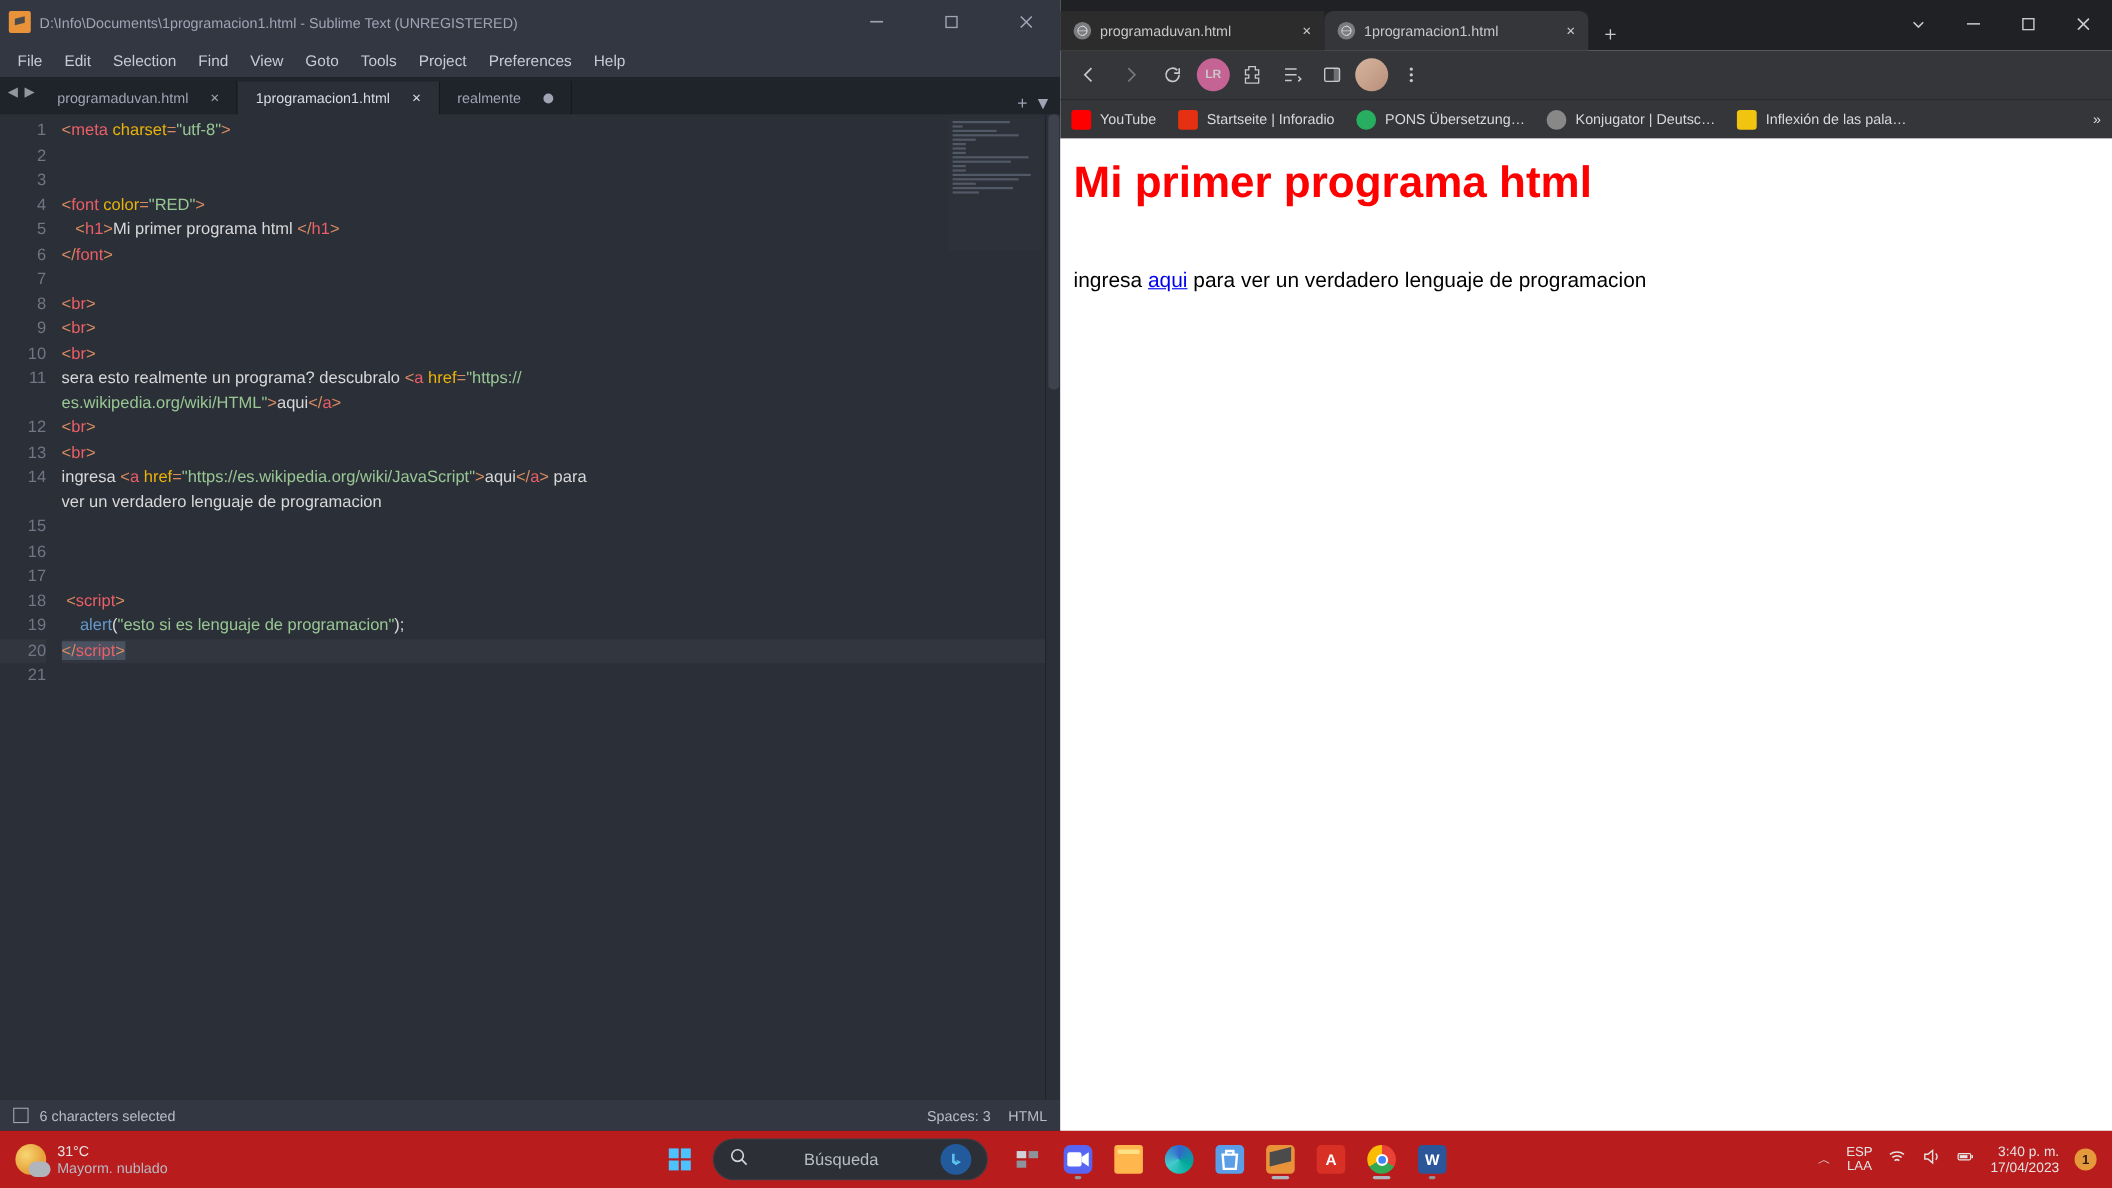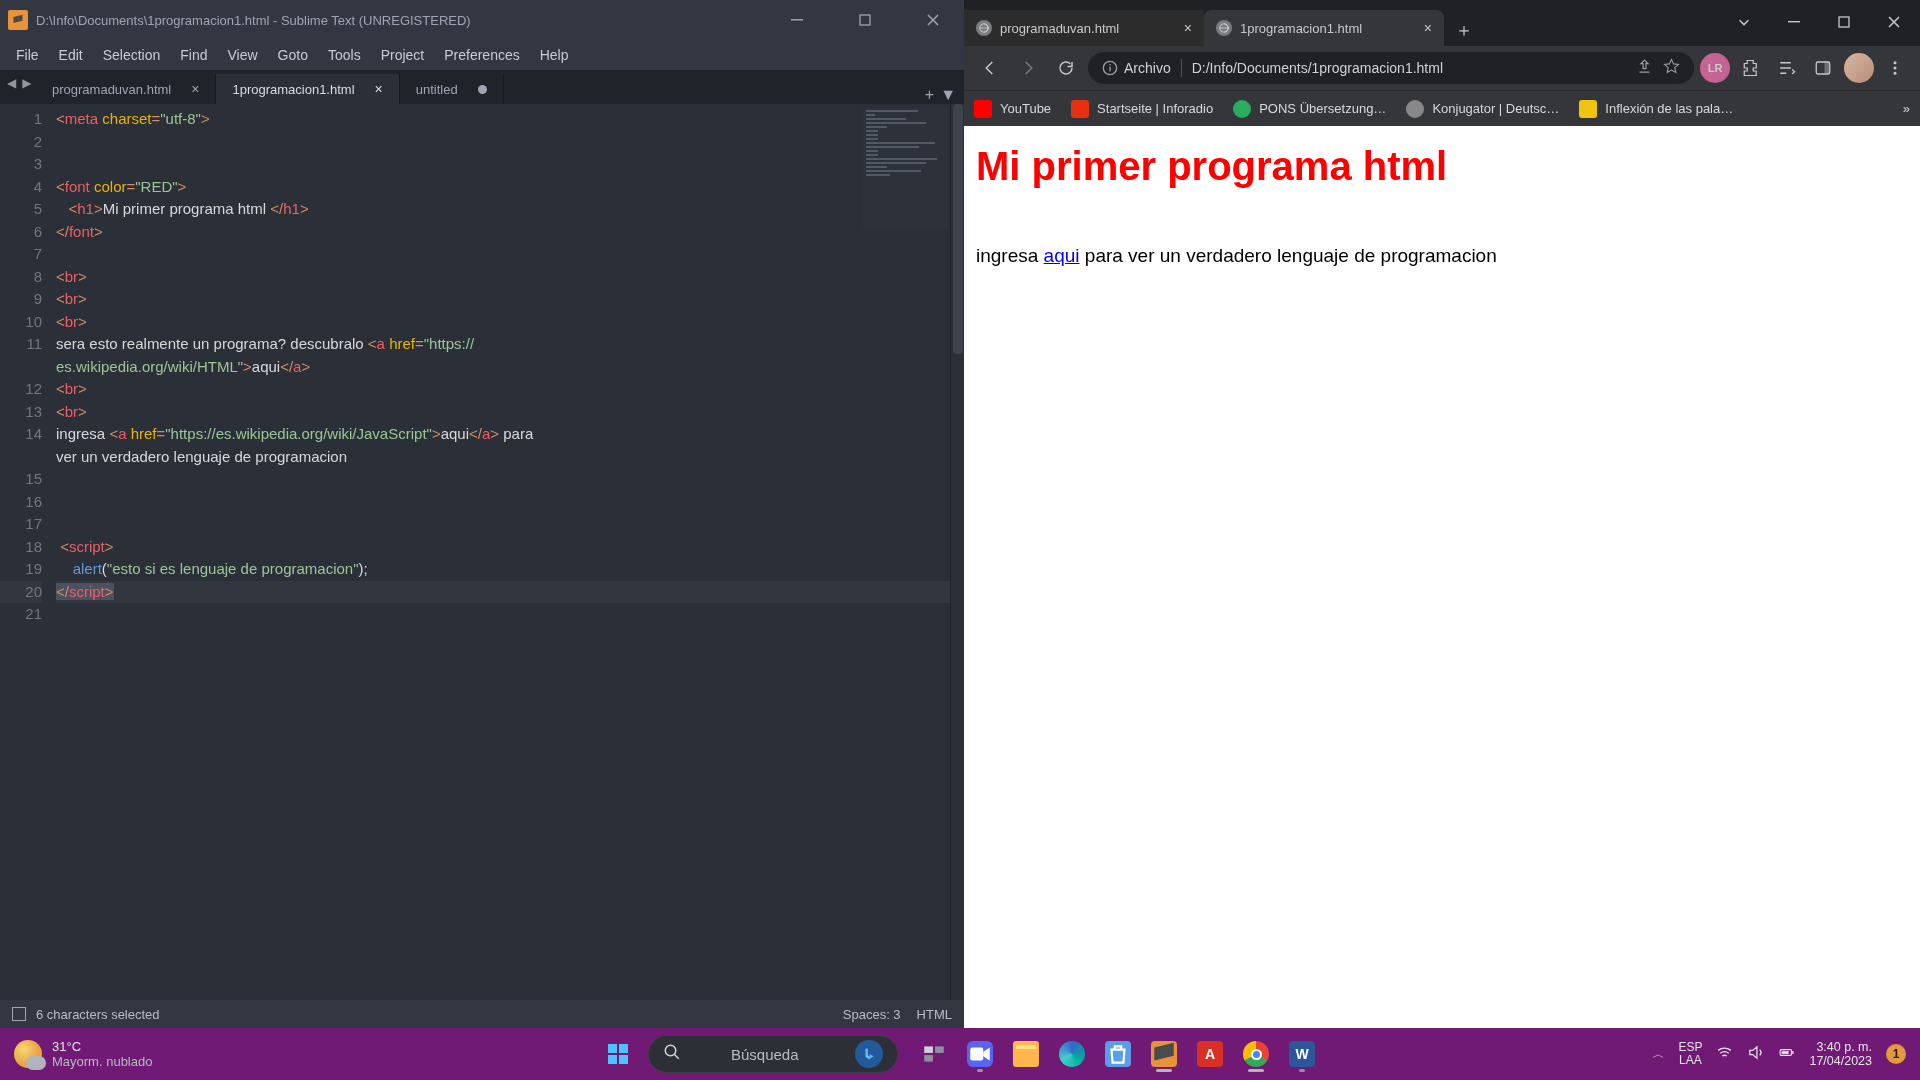--- a/index.html
+++ b/index.html
@@ -78,21 +78,21 @@
 .bi.kon{background:#888;border-radius:50%;}
 .bi.inf{background:#f1c40f;}
 .cr-bm .more{margin-left:auto;color:#d8d8d9;}
 .cr-page{flex:1;background:#fff;padding:18px 12px;font-family:"Times New Roman",serif;color:#000;}
 .cr-page h1{font-size:40px;font-weight:bold;color:#ff0000;margin-bottom:24px;}
 .cr-page p{font-size:19px;margin-top:56px;}
 .cr-page p+p{margin-top:24px;text-align:right;}
 .cr-page a{color:#0000ee;text-decoration:underline;}
 
 
-.taskbar{position:absolute;left:0;bottom:0;width:1920px;height:52px;background:#701a75;display:flex;align-items:center;color:#e4e4e4;}
+.taskbar{position:absolute;left:0;bottom:0;width:1920px;height:52px;background:#b91c1c;display:flex;align-items:center;color:#e4e4e4;}
 .weather{display:flex;align-items:center;gap:10px;padding:0 14px;}
 .weather .wicon{width:28px;height:28px;border-radius:50%;background:radial-gradient(circle at 35% 35%,#f7d774,#e8a23c 60%);position:relative;}
 .weather .wicon::after{content:"";position:absolute;right:-4px;bottom:-2px;width:20px;height:14px;background:#b0b5bd;border-radius:10px;}
 .weather .wt{font-size:13px;line-height:15px;}
 .tb-center{position:absolute;left:50%;transform:translateX(-50%);display:flex;align-items:center;gap:10px;}
 .tb-btn{width:40px;height:40px;display:flex;align-items:center;justify-content:center;border-radius:4px;}
 .tb-btn svg{width:24px;height:24px;}
 .start svg rect{fill:#4cc2ff;}
 .search{width:250px;height:38px;background:#2c3036;border-radius:19px;display:flex;align-items:center;padding:0 14px;gap:10px;border:1px solid #3a3e44;}
 .search .sicon{color:#d2d5da;}
@@ -161,21 +161,21 @@
       <div id="st-tabs-inner" style="display:flex;">
           <div class="st-tab">
             <span>programaduvan.html</span>
             <span class="x">×</span>
           </div>
           <div class="st-tab active">
             <span>1programacion1.html</span>
             <span class="x">×</span>
           </div>
           <div class="st-tab">
-            <span>untitled</span>
+            <span>realmente</span>
             <span class="dot"></span>
           </div>
         </div>
       <div class="right">
           <span>+</span>
           <span>▼</span>
         </div>
     </div>
     <div class="st-editor">
       <div class="gutter" id="gutter">
@@ -293,38 +293,20 @@
       <div class="nv" style="opacity:.45">
           <svg viewBox="0 0 24 24">
             <path d="M9 4l8 8-8 8" stroke="currentColor" fill="none" stroke-width="2"></path>
           </svg>
         </div>
       <div class="nv">
           <svg viewBox="0 0 24 24">
             <path d="M20 12a8 8 0 11-2.34-5.66M20 4v6h-6" stroke="currentColor" fill="none" stroke-width="2"></path>
           </svg>
         </div>
-      <div class="omni">
-        <span class="info">
-            <svg width="16" height="16" viewBox="0 0 24 24">
-              <circle cx="12" cy="12" r="10" stroke="#9aa0a6" fill="none" stroke-width="2"></circle>
-              <rect x="11" y="10" width="2" height="7" fill="#9aa0a6"></rect>
-              <rect x="11" y="6" width="2" height="2" fill="#9aa0a6"></rect>
-            </svg>
-            <span>Archivo</span>
-          </span>
-        <span class="sep"></span>
-        <span class="url">D:/Info/Documents/1programacion1.html</span>
-        <span class="iconr"><svg width="17" height="17" viewBox="0 0 24 24">
-              <path d="M12 3l5 5h-3v7h-4V8H7zM5 20h14" stroke="currentColor" fill="none" stroke-width="1.7"></path>
-            </svg></span>
-        <span class="iconr"><svg width="17" height="17" viewBox="0 0 24 24">
-              <path d="M12 2l2.9 6.3 6.9.6-5.2 4.6 1.6 6.8L12 17l-6.2 3.3 1.6-6.8L2.2 8.9l6.9-.6z" stroke="currentColor" fill="none" stroke-width="1.5"></path>
-            </svg></span>
-      </div>
       <div class="addr-icons">
         <span class="pink">LR</span>
         <span>
             <svg width="18" height="18" viewBox="0 0 24 24">
               <path d="M9 2h6v4h4v6h-4v4h4v6H3v-6h4v-4H3V6h4V2z" stroke="currentColor" fill="none" stroke-width="1.6"></path>
             </svg>
           </span>
         <span>
             <svg width="18" height="18" viewBox="0 0 24 24">
               <path d="M3 5h14M3 12h14M3 19h8M19 14l3 3-3 3" stroke="currentColor" fill="none" stroke-width="1.8"></path>

